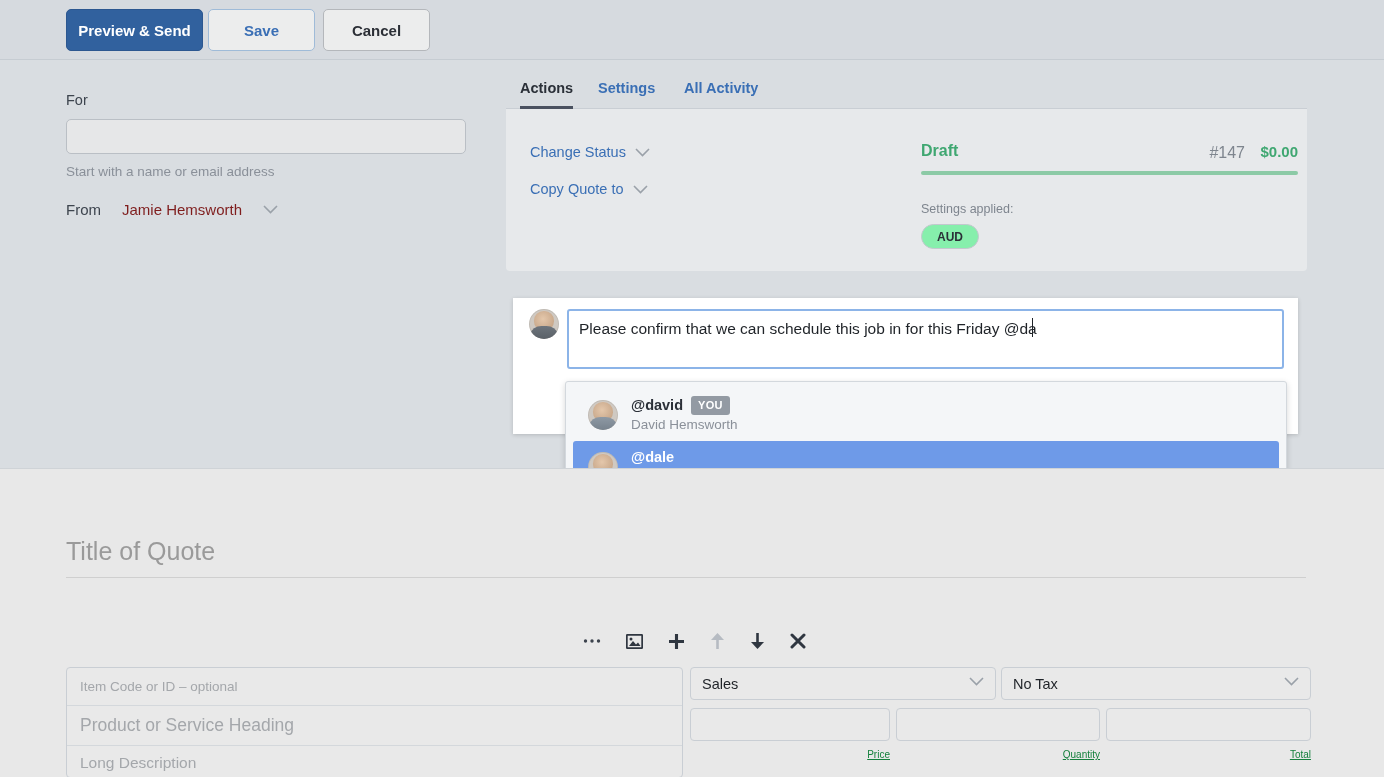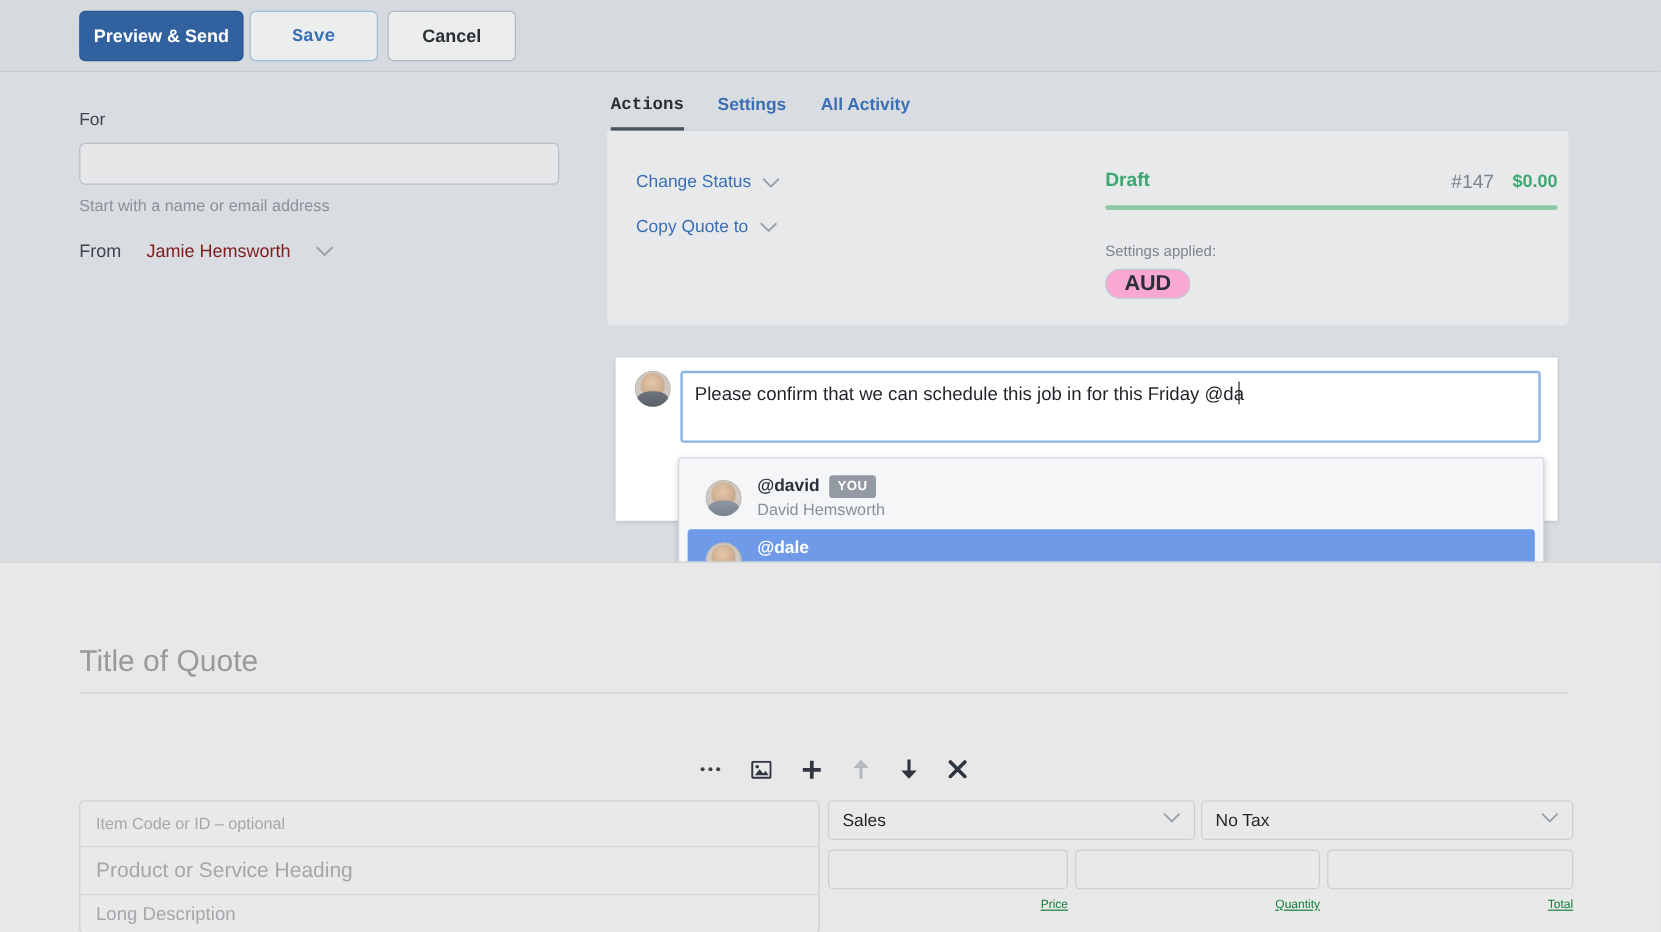--- a/index.html
+++ b/index.html
@@ -24,21 +24,21 @@
     border-radius:5px; font-size:15px; font-weight:bold;
     display:flex; align-items:center; justify-content:center;
     cursor:pointer; user-select:none;
   }
   .btn-primary{
     left:66px; width:137px;
     background:#31619e; color:#fff; border:1px solid #2c5790;
   }
   .btn-save{
     left:208px; width:107px;
-    background:#eceded; color:#3a6fb5; border:1px solid #9fbbd8;font-family:Liberation Mono, monospace;
+    background:#eceded; color:#3a6fb5; border:1px solid #9fbbd8;
   }
   .btn-cancel{
     left:323px; width:107px;
     background:#eceded; color:#2b2f36; border:1px solid #b4b7bb;
   }
 
   
   .for-label{
     position:absolute; left:66px; top:92px;
     font-size:14.5px; color:#3d444e;
@@ -65,21 +65,21 @@
   .tabs{
     position:absolute; left:506px; top:80px; width:801px; height:29px;
     border-bottom:1px solid #c9ced4;
   }
   .tab{
     position:absolute; top:0; height:29px;
     font-size:14.5px; font-weight:bold; cursor:pointer;
     color:#3a6fb5; white-space:nowrap;
   }
   .tab.active{ color:#2b3038; border-bottom:3px solid #4a5160; }
-  .tab-actions{ left:3px;font-family:Liberation Mono, monospace; }
+  .tab-actions{ left:14px; }
   .tab-settings{ left:92px; }
   .tab-activity{ left:178px; }
 
   
   .actions-panel{
     position:absolute; left:506px; top:109px; width:801px; height:162px;
     background:#e7e9eb; border-radius:0 0 4px 4px;
   }
   .link-row{
     position:absolute; font-size:14.5px; color:#3a6fb5;
@@ -104,22 +104,22 @@
     position:absolute; left:415px; right:9px; top:62px; height:4px;
     background:#8ccaa6; border-radius:2px;
   }
   .settings-label{
     position:absolute; left:415px; top:93px;
     font-size:12.5px; color:#7e858e;
   }
   .settings-chip{
     position:absolute; left:415px; top:115px;
     height:25px; padding:0 15px; border-radius:13px;
-    background:#f9a8d4; border:1px solid #c3c8ce;
-    font-size:18px; font-weight:bold; color:#2b3038;
+    background:#86efac; border:1px solid #c3c8ce;
+    font-size:12px; font-weight:bold; color:#2b3038;
     display:flex; align-items:center; cursor:pointer;
   }
 
   
   .comment-card{
     position:absolute; left:513px; top:298px; width:785px; height:136px;
     background:#fff; box-shadow:0 1px 4px rgba(0,0,0,.17);
   }
   .avatar{
     border-radius:50%; background:#cfc9c2; position:relative; overflow:hidden;

